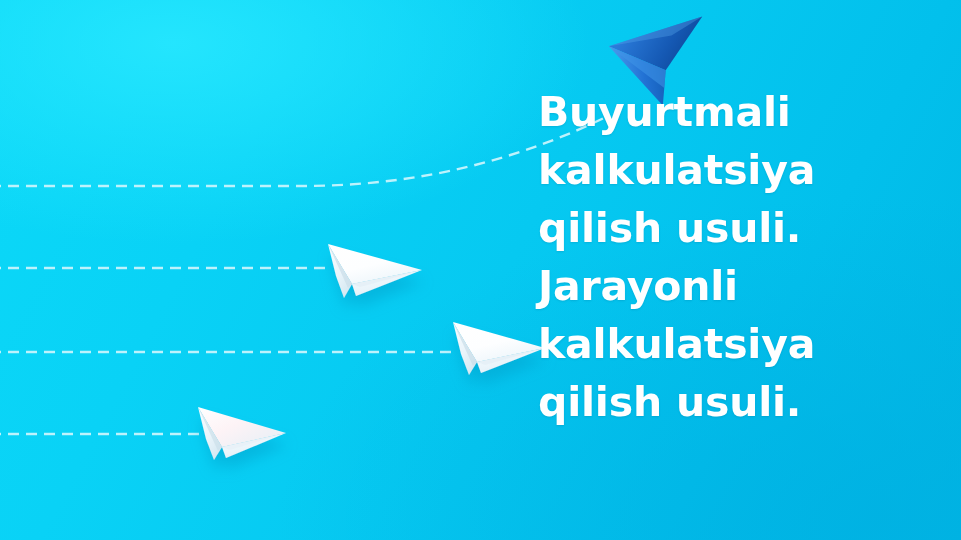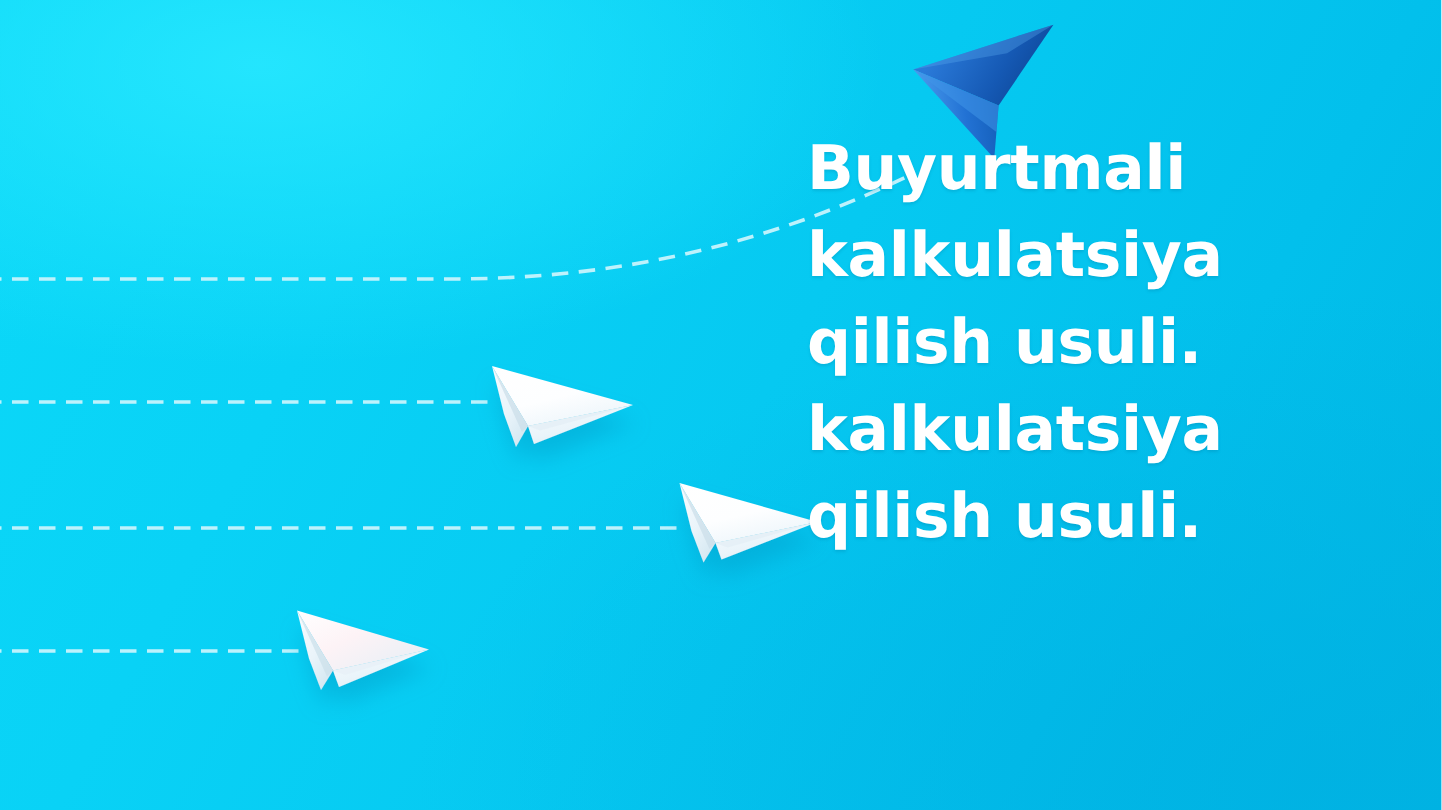--- a/index.html
+++ b/index.html
@@ -156,17 +156,18 @@
           <path d="M 30 44 L 94 30 L 38 47 Z" fill="#e8f1f7" fill-opacity="0.9"></path>
         </g>
       </g>
     </svg>
   </div>
 
   <div id="headline">
     <span class="tline">Buyurtmali</span>
     <span class="tline">kalkulatsiya</span>
     <span class="tline">qilish usuli.</span>
+    <span class="tline">Jarayonli</span>
     <span class="tline">kalkulatsiya</span>
     <span class="tline">qilish usuli.</span>
   </div>
 
 </div>
 
 </body></html>

